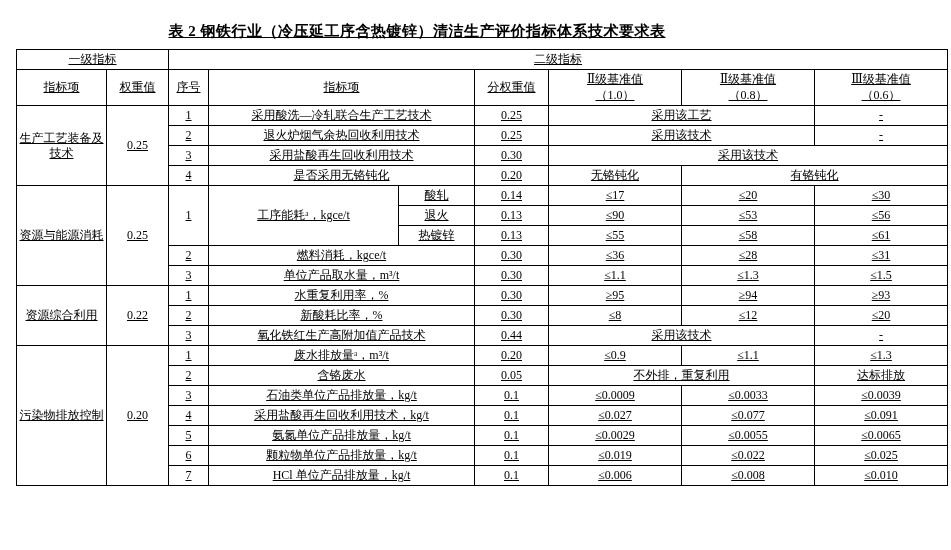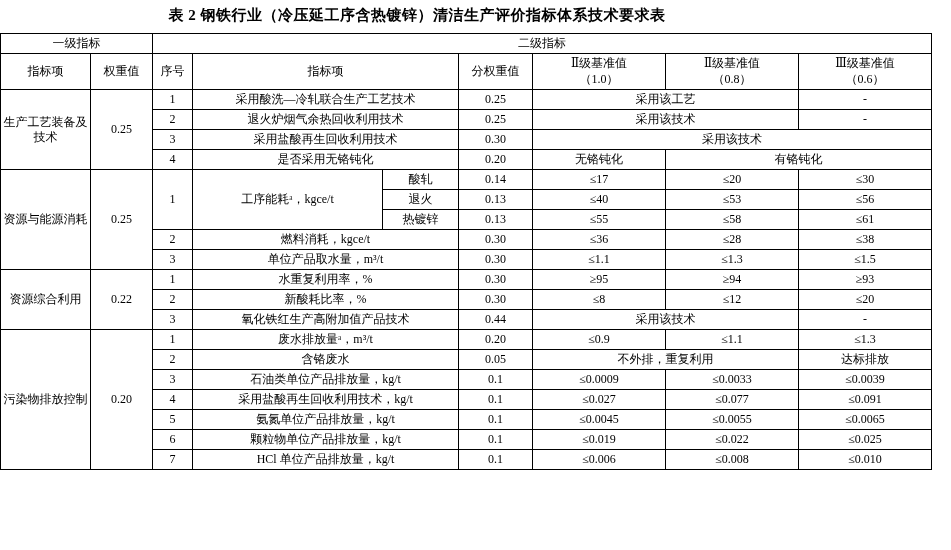--- a/index.html
+++ b/index.html
@@ -12,21 +12,22 @@
     height: 550px;
     font-family: "Liberation Serif", "DejaVu Serif", serif;
     color: #000;
     overflow: hidden;
   }
   .page {
     width: 834px;
     height: 550px;
     position: relative;
     box-sizing: border-box;
-    padding: 0;
+    padding: 16px;
+    text-decoration: underline;
   }
   .table-title {
     text-align: center;
     font-size: 15px;
     font-weight: bold;
     font-family: "Liberation Serif", "DejaVu Serif", serif;
     padding: 6px 0 8px 0;
     letter-spacing: 0.5px;
   }
   table.main {
@@ -158,38 +159,38 @@
           <td rowspan="3" class="item-center">工序能耗ᵃ，kgce/t</td>
           <td>酸轧</td>
           <td>0.14</td>
           <td>≤17</td>
           <td>≤20</td>
           <td>≤30</td>
         </tr>
         <tr>
           <td>退火</td>
           <td>0.13</td>
-          <td>≤40</td>
+          <td>≤90</td>
           <td>≤53</td>
           <td>≤56</td>
         </tr>
         <tr>
           <td>热镀锌</td>
           <td>0.13</td>
           <td>≤55</td>
           <td>≤58</td>
           <td>≤61</td>
         </tr>
         <tr>
           <td>2</td>
           <td colspan="2" class="item-center">燃料消耗，kgce/t</td>
           <td>0.30</td>
           <td>≤36</td>
           <td>≤28</td>
-          <td>≤38</td>
+          <td>≤31</td>
         </tr>
         <tr>
           <td>3</td>
           <td colspan="2" class="item-center">单位产品取水量，m³/t</td>
           <td>0.30</td>
           <td>≤1.1</td>
           <td>≤1.3</td>
           <td>≤1.5</td>
         </tr>
         <tr>
@@ -247,21 +248,21 @@
           <td colspan="2" class="item-center">采用盐酸再生回收利用技术，kg/t</td>
           <td>0.1</td>
           <td>≤0.027</td>
           <td>≤0.077</td>
           <td>≤0.091</td>
         </tr>
         <tr>
           <td>5</td>
           <td colspan="2" class="item-center">氨氮单位产品排放量，kg/t</td>
           <td>0.1</td>
-          <td>≤0.0045</td>
+          <td>≤0.0029</td>
           <td>≤0.0055</td>
           <td>≤0.0065</td>
         </tr>
         <tr>
           <td>6</td>
           <td colspan="2" class="item-center">颗粒物单位产品排放量，kg/t</td>
           <td>0.1</td>
           <td>≤0.019</td>
           <td>≤0.022</td>
           <td>≤0.025</td>

